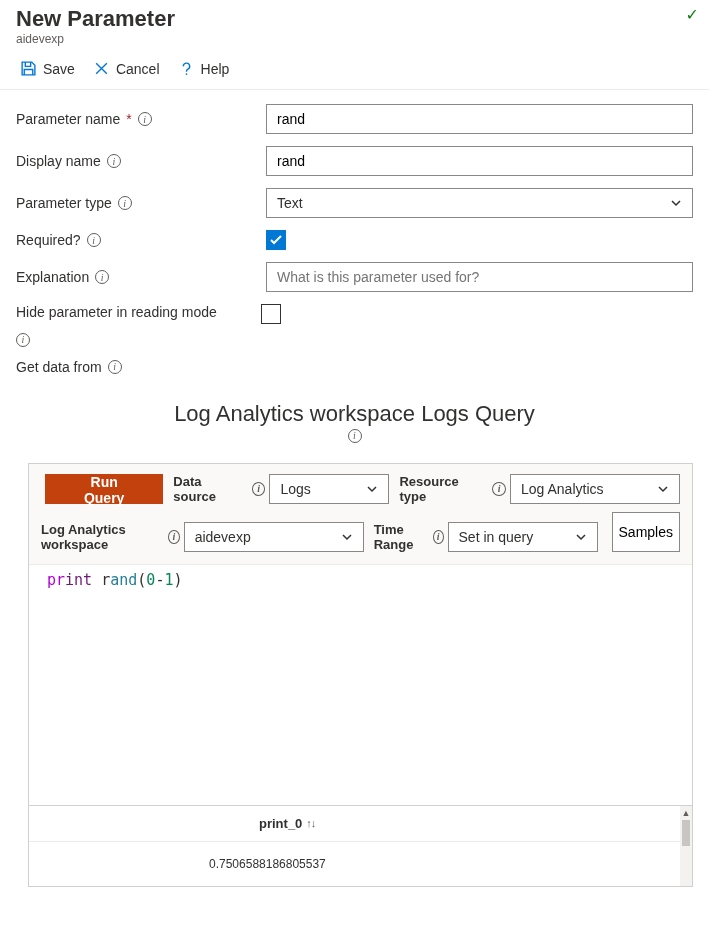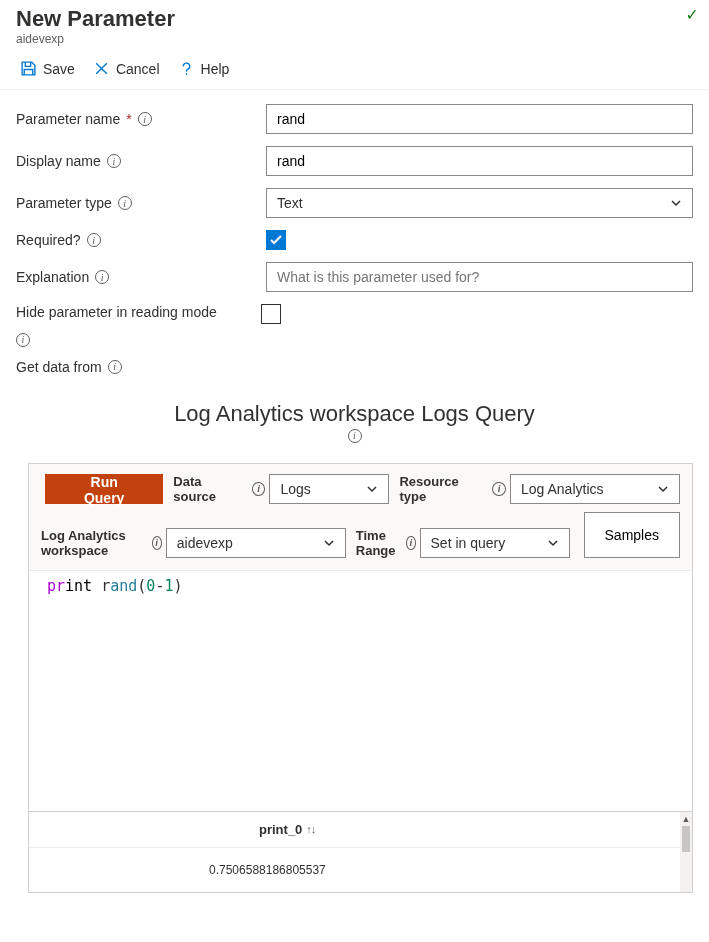--- a/index.html
+++ b/index.html
@@ -184,37 +184,37 @@
     padding: 0 10px;
     display: flex;
     align-items: center;
     justify-content: space-between;
     gap: 18px;
     cursor: pointer;
     font-size: 14px;
     min-width: 120px;
   }
   .qc-btn {
-    height: 46px;
+    height: 40px;
     border: 1px solid #8a8886;
     background: #fff;
-    padding: 0 20px;
+    padding: 0 6px;
     cursor: pointer;
     font-size: 14px;
   }
   .code-area {
     min-height: 240px;
     padding: 6px 18px;
     font-family: Consolas, monospace;
     font-size: 15px;
     background: #fff;
     position: relative;
     white-space: pre;
   }
-  .code-area .kw1 { color: #000000; }
+  .code-area .kw1 { color: #701a75; }
   .code-area .fn  { color: #267f99; }
   .code-area .pr  { color: #af00db; }
   .code-area .num { color: #098658; }
   .results {
     border-top: 1px solid #d2d0ce;
     position: relative;
   }
   .results-scrollbar {
     position: absolute;
     right: 0; top: 0; bottom: 0;

